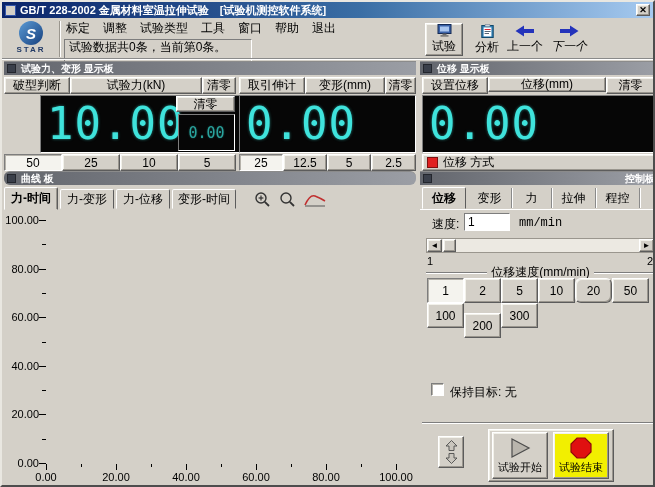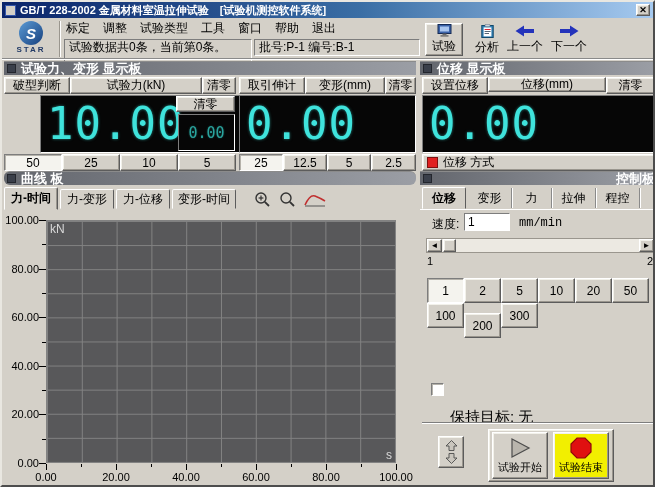--- a/index.html
+++ b/index.html
@@ -19,21 +19,21 @@
   .btn.pressed { background:#f4f3ee; border-color:#7d7d7d #ffffff #ffffff #7d7d7d;
                  box-shadow:inset 1px 1px 0 #b5b2aa; }
   .titlebar { left:0; top:0; right:0; height:16px;
     background:linear-gradient(90deg,#0a246a,#3a6ea5 55%,#a6caf0);
     display:flex; align-items:center; color:#fff; font-size:11px; font-weight:bold; padding:0 3px; }
   .titlebar .t-icon { width:11px; height:11px; background:#d4d0c8; border:1px solid #3355aa;
     margin-right:4px; display:inline-block; }
   .close-btn { margin-left:auto; width:14px; height:12px; font-size:9px; font-weight:bold;
     display:flex; align-items:center; justify-content:center; }
   .panel-hdr { height:14px; background:linear-gradient(90deg,#63666d,#9b9ea5);
-    color:#fff; font-size:13px; font-weight:bold; display:flex; align-items:center;
+    color:#fff; font-size:10px; font-weight:bold; display:flex; align-items:center;
     padding-left:3px; border-top:1px solid #8b8b8b; }
   .panel-hdr .p-icon { width:9px; height:9px; background:#3a3f4a; border:1px solid #23262d;
     margin-right:5px; }
   .led { background:#060606; border:1px solid; border-color:#7d7d7d #ffffff #ffffff #7d7d7d;
     color:#3fe3dc; font-family:"DejaVu Sans Mono", monospace;
     text-shadow:0 0 3px rgba(63,227,220,.55); overflow:hidden; }
   .led-big { font-size:44px; line-height:52px; letter-spacing:1px; }
   .menu-item { font-size:12px; color:#000; padding:1px 2px; }
   .tb-btn { display:flex; flex-direction:column; align-items:center; justify-content:center;
     font-size:12px; gap:1px; }
@@ -85,21 +85,20 @@
     <span class="menu-item">标定</span>
     <span class="menu-item">调整</span>
     <span class="menu-item">试验类型</span>
     <span class="menu-item">工具</span>
     <span class="menu-item">窗口</span>
     <span class="menu-item">帮助</span>
     <span class="menu-item">退出</span>
   </div>
 
   <div class="abs sunken" style="left:62px;top:37px;width:188px;height:29px;font-size:12px;padding:0 4px;line-height:15px;background:#d4d0c8;">试验数据共0条，当前第0条。</div>
-  <div class="abs sunken" style="left:252px;top:37px;width:166px;height:17px;font-size:12px;padding:0 4px;line-height:15px;background:#d4d0c8;">批号:P-1  编号:B-1</div>
 
   <div class="abs raised tb-btn" style="left:423px;top:21px;width:38px;height:33px;">
     <svg width="15" height="13" viewBox="0 0 15 13">
       <rect x="1" y="0.5" width="13" height="9" fill="#3a62a8" stroke="#142a55"></rect>
       <rect x="3" y="2.5" width="9" height="5" fill="#a9c6ef"></rect>
       <rect x="5.5" y="9.5" width="4" height="1.6" fill="#6b6b6b"></rect>
       <rect x="3.5" y="11.2" width="8" height="1.4" fill="#6b6b6b"></rect>
     </svg>
     <span>试验</span>
   </div>
@@ -113,21 +112,21 @@
       <rect x="3.6" y="9" width="4.4" height="1" fill="#567"></rect>
     </svg>
     <span>分析</span>
   </div>
   <div class="abs tb-btn" style="left:502px;top:21px;width:42px;height:33px;align-items:center;">
     <svg width="22" height="12" viewBox="0 0 22 12">
       <path d="M10 0.5 L1.5 6 L10 11.5 L10 8 L20 8 L20 4 L10 4 Z" fill="#2433bb"></path>
     </svg>
     <span>上一个</span>
   </div>
-  <div class="abs tb-btn" style="left:545px;top:21px;width:44px;height:33px;">
+  <div class="abs tb-btn" style="left:545px;top:21px;width:44px;height:33px;font-style:italic;">
     <svg width="22" height="12" viewBox="0 0 22 12">
       <path d="M12 0.5 L20.5 6 L12 11.5 L12 8 L2 8 L2 4 L12 4 Z" fill="#2433bb"></path>
     </svg>
     <span>下一个</span>
   </div>
 
   <div class="abs" style="left:0;top:56px;width:655px;height:2px;border-top:1px solid #8a8a8a;border-bottom:1px solid #fff;"></div>
 
   <div class="abs panel-hdr" style="left:2px;top:59px;width:412px;">
     <span class="p-icon"></span>
@@ -195,24 +194,20 @@
       <circle cx="7" cy="7" r="5" fill="none" stroke="#333" stroke-width="1.4"></circle>
       <line x1="10.8" y1="10.8" x2="15" y2="15" stroke="#333" stroke-width="1.8"></line>
     </svg>
     <svg width="22" height="15" viewBox="0 0 22 15">
       <line x1="1" y1="14" x2="21" y2="14" stroke="#555" stroke-width="1"></line>
       <path d="M1 13 Q6 2 11 4 T21 9" fill="none" stroke="#c03030" stroke-width="1.6"></path>
     </svg>
   </div>
 
   <div id="chart-area" class="abs" style="left:0;top:211px;width:416px;height:276px;">
-    <div id="plot">
-      <span class="plot-corner-label" style="left:3px;top:1px;">kN</span>
-      <span class="plot-corner-label" style="right:3px;bottom:0;">s</span>
-    </div>
   <div class="ylabel" style="left: 0px; top: 1px; width: 37px; text-align: right;">100.00</div>
       <div class="tickmark" style="left: 37px; top: 7px; width: 7px; height: 1px;"></div>
       <div class="tickmark" style="left: 40px; top: 31.3px; width: 4px; height: 1px;"></div>
       <div class="ylabel" style="left: 0px; top: 49.6px; width: 37px; text-align: right;">80.00</div>
       <div class="tickmark" style="left: 37px; top: 55.6px; width: 7px; height: 1px;"></div>
       <div class="tickmark" style="left: 40px; top: 79.9px; width: 4px; height: 1px;"></div>
       <div class="ylabel" style="left: 0px; top: 98.2px; width: 37px; text-align: right;">60.00</div>
       <div class="tickmark" style="left: 37px; top: 104.2px; width: 7px; height: 1px;"></div>
       <div class="tickmark" style="left: 40px; top: 128.5px; width: 4px; height: 1px;"></div>
       <div class="ylabel" style="left: 0px; top: 146.8px; width: 37px; text-align: right;">40.00</div>
@@ -258,33 +253,36 @@
   <div class="abs" style="left:517px;top:214px;font-size:12px;font-family:'Liberation Mono',monospace;">mm/min</div>
 
   <div class="abs" style="left:424px;top:236px;width:229px;height:15px;background:#ece9e2;border:1px solid #9a968e;">
     <div class="raised btn" style="position:absolute;left:0;top:0;width:15px;height:13px;font-size:8px;">◄</div>
     <div class="raised" style="position:absolute;left:16px;top:0;width:13px;height:13px;"></div>
     <div class="raised btn" style="position:absolute;right:0;top:0;width:15px;height:13px;font-size:8px;">►</div>
   </div>
   <div class="abs" style="left:425px;top:253px;font-size:11px;">1</div>
   <div class="abs" style="left:645px;top:253px;font-size:11px;">2</div>
 
+  <div class="legendline" style="left:424px;top:262px;width:229px;">
+    <span>位移速度(mm/min)</span>
+  </div>
 
   <div class="abs raised btn pressed" style="left:425px;top:276px;width:37px;height:25px;">1</div>
   <div class="abs raised btn" style="left:462px;top:276px;width:37px;height:25px;">2</div>
   <div class="abs raised btn" style="left:499px;top:276px;width:37px;height:25px;">5</div>
   <div class="abs raised btn" style="left:536px;top:276px;width:37px;height:25px;">10</div>
-  <div class="abs raised btn" style="left:573px;top:276px;width:37px;height:25px;">20</div>
+  <div class="abs raised btn" style="left:573px;top:276px;width:37px;height:25px;border-radius:6px;">20</div>
   <div class="abs raised btn" style="left:610px;top:276px;width:37px;height:25px;">50</div>
   <div class="abs raised btn" style="left:425px;top:301px;width:37px;height:25px;">100</div>
   <div class="abs raised btn" style="left:462px;top:311px;width:37px;height:25px;">200</div>
   <div class="abs raised btn" style="left:499px;top:301px;width:37px;height:25px;">300</div>
 
   <div class="abs chk" style="left:429px;top:381px;"></div>
-  <div class="abs" style="left:448px;top:382px;font-size:15px;margin-top:24px;">保持目标: 无</div>
+  <div class="abs" style="left:448px;top:382px;font-size:12px;">保持目标: 无</div>
 
   <div class="abs" style="left:420px;top:420px;width:233px;height:2px;border-top:1px solid #7d7d7d;border-bottom:1px solid #fff;"></div>
 
   <div class="abs raised btn" style="left:436px;top:434px;width:26px;height:32px;flex-direction:column;gap:2px;">
     <svg width="13" height="11" viewBox="0 0 13 11">
       <path d="M6.5 0.5 L12 6 L9 6 L9 10.5 L4 10.5 L4 6 L1 6 Z" fill="#c9c5bd" stroke="#4d4d4d" stroke-width="0.9"></path>
     </svg>
     <svg width="13" height="11" viewBox="0 0 13 11">
       <path d="M6.5 10.5 L12 5 L9 5 L9 0.5 L4 0.5 L4 5 L1 5 Z" fill="#c9c5bd" stroke="#4d4d4d" stroke-width="0.9"></path>
     </svg>

